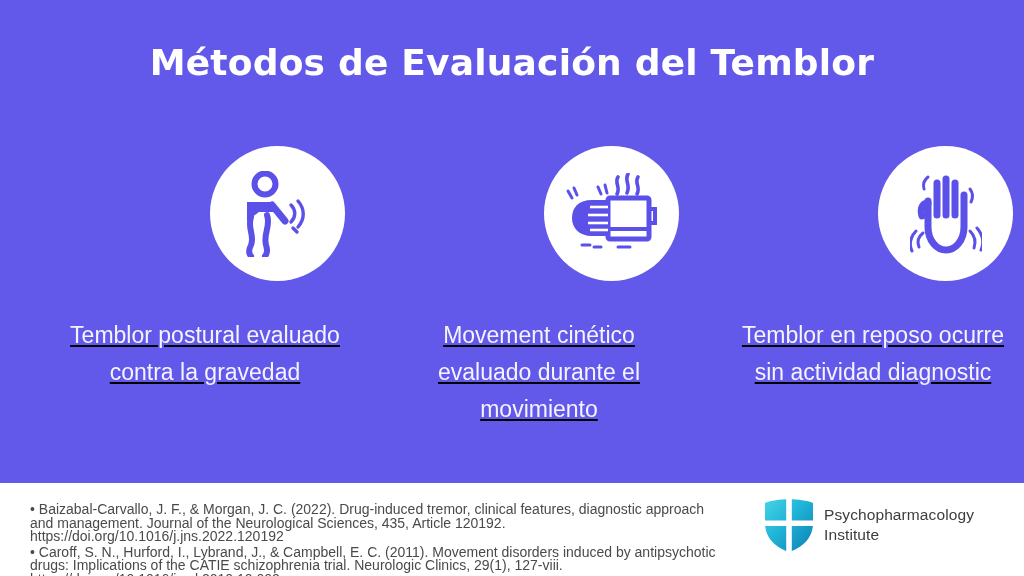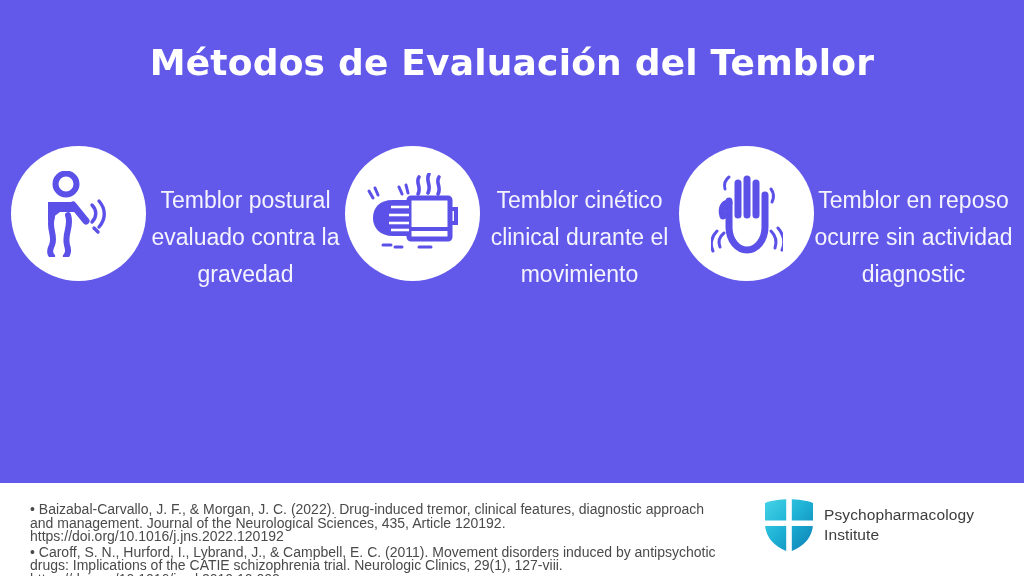--- a/index.html
+++ b/index.html
@@ -53,22 +53,23 @@
     top: 146px;
     width: 1024px;
     display: flex;
     justify-content: center;
     align-items: flex-start;
   }
 
   .column {
     width: 334px;
     display: flex;
-    flex-direction: row;
-    align-items: flex-start;
+    flex-direction: column;
+    align-items: flex-end;
+    text-decoration: underline;
   }
 
   .icon-circle {
     width: 135px;
     height: 135px;
     border-radius: 50%;
     background: #ffffff;
     display: flex;
     align-items: center;
     justify-content: center;
@@ -199,21 +200,21 @@
               <path d="M8 18 L12 25" stroke="#5B50E8" stroke-width="3" stroke-linecap="round"></path>
               <path d="M14 15 L17 22" stroke="#5B50E8" stroke-width="3" stroke-linecap="round"></path>
               <path d="M38 14 L41 21" stroke="#5B50E8" stroke-width="3" stroke-linecap="round"></path>
               <path d="M45 12 L47 20" stroke="#5B50E8" stroke-width="3" stroke-linecap="round"></path>
               <path d="M22 72 L30 72" stroke="#5B50E8" stroke-width="3" stroke-linecap="round"></path>
               <path d="M34 74 L41 74" stroke="#5B50E8" stroke-width="3" stroke-linecap="round"></path>
               <path d="M58 74 L70 74" stroke="#5B50E8" stroke-width="3" stroke-linecap="round"></path>
             </svg>
           </span>
         </div>
-        <div class="caption">Temblor cinético clinical durante el movimiento</div>
+        <div class="caption">Movement cinético evaluado durante el movimiento</div>
       </div>
 
       <div class="column">
         <div class="icon-circle">
           <span>
             <svg width="72" height="86" viewBox="0 0 72 86" fill="none">
 
               <path d="M27 12 L27 44" stroke="#5B50E8" stroke-width="7" stroke-linecap="round"></path>
               <path d="M36 8 L36 44" stroke="#5B50E8" stroke-width="7" stroke-linecap="round"></path>
               <path d="M45 12 L45 44" stroke="#5B50E8" stroke-width="7" stroke-linecap="round"></path>

